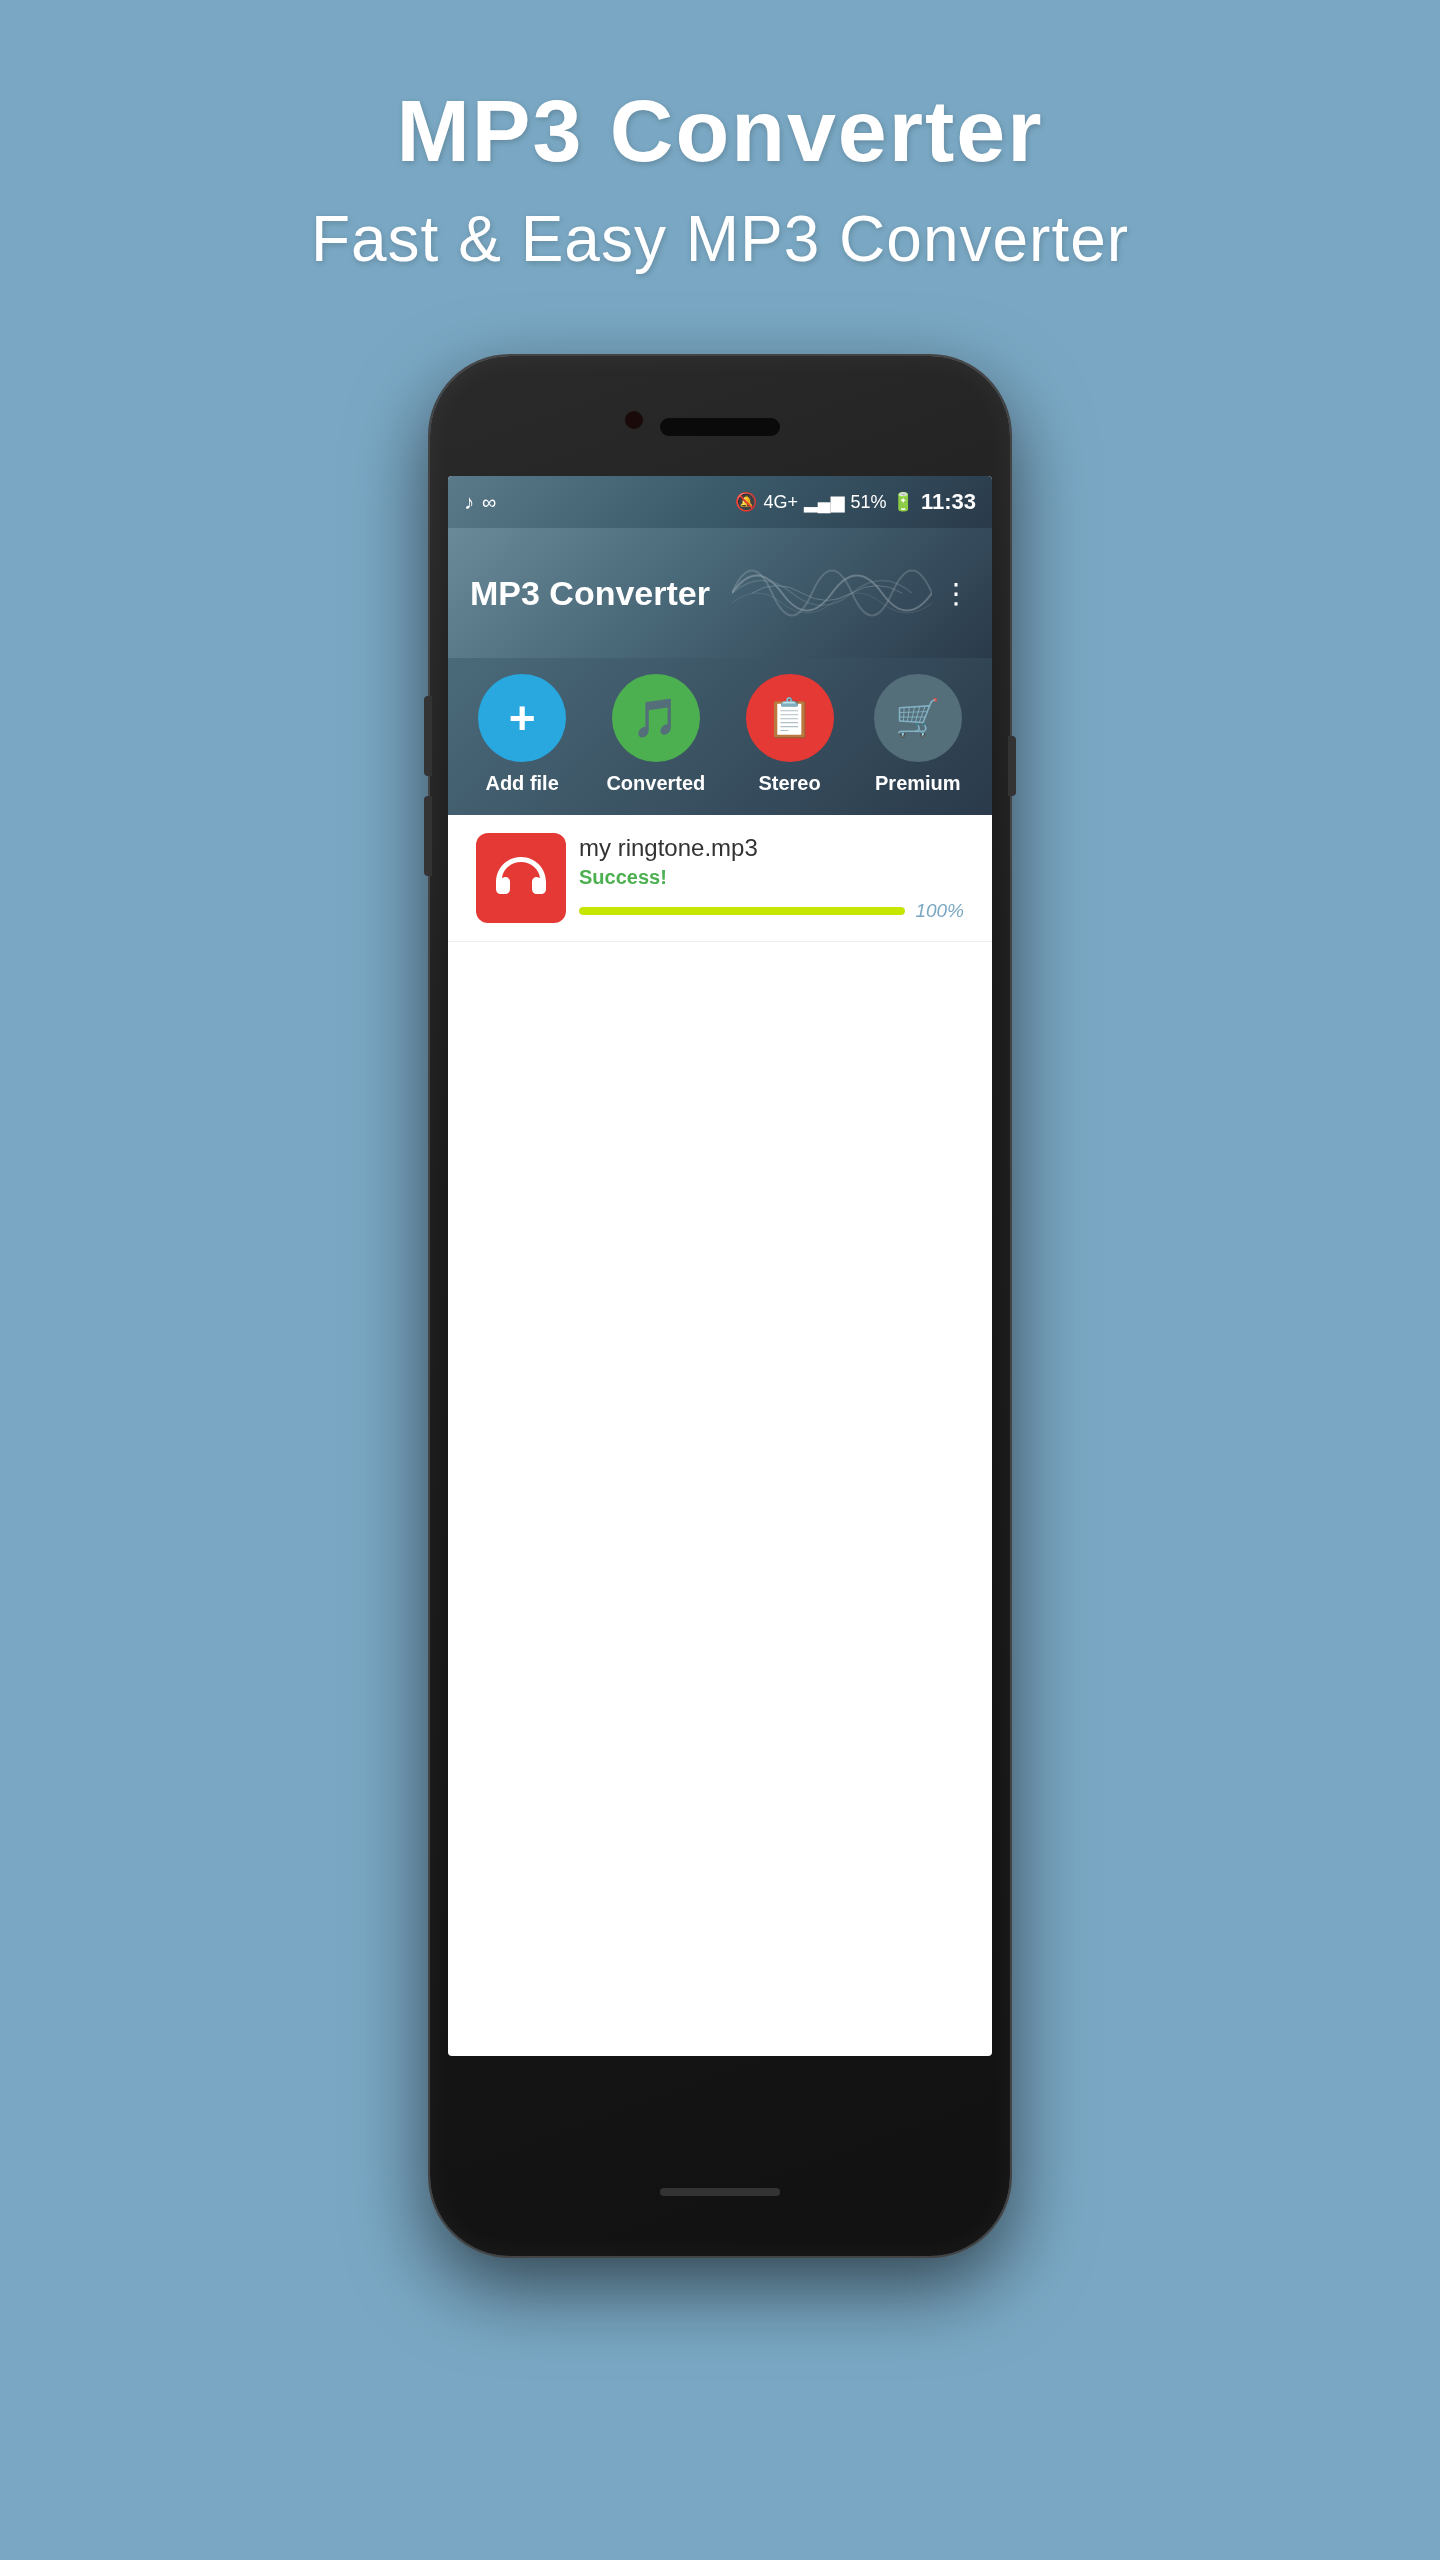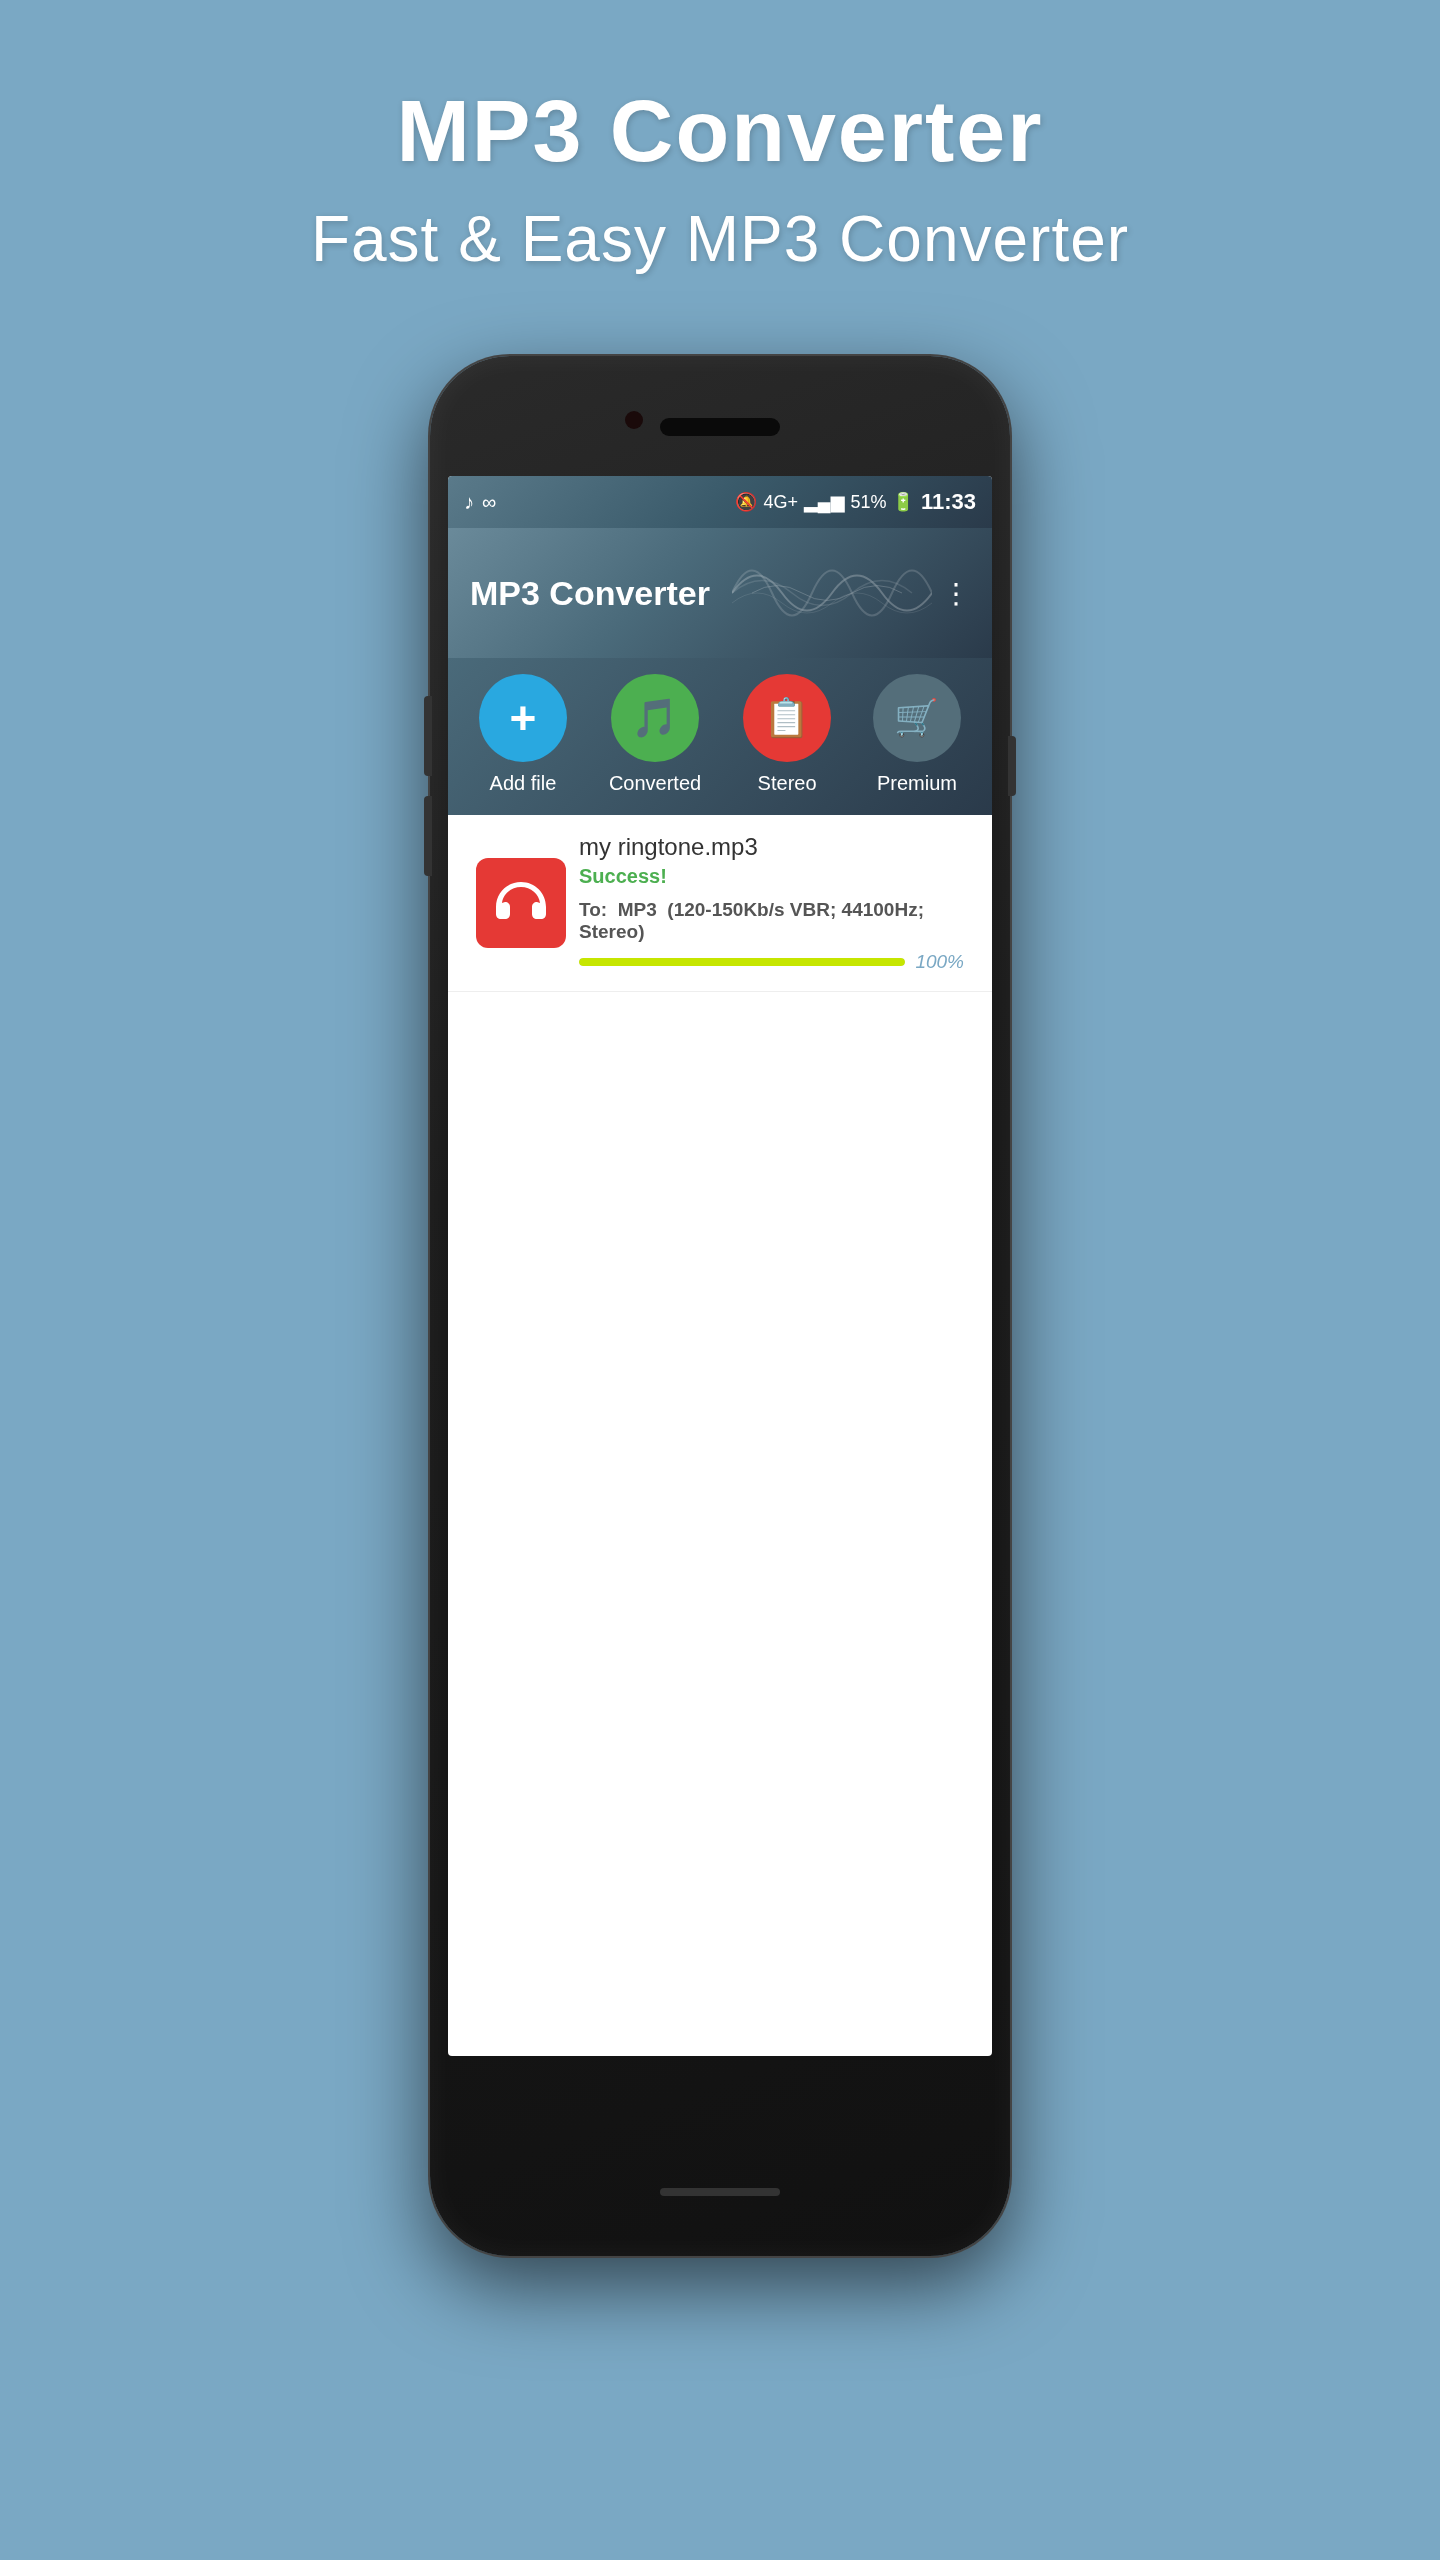--- a/index.html
+++ b/index.html
@@ -194,21 +194,21 @@
     }
 
     .circle-blue { background-color: #29a8e0; }
     .circle-green { background-color: #4caf50; }
     .circle-red { background-color: #e53935; }
     .circle-dark { background-color: #546e7a; }
 
     .action-label {
       color: white;
       font-size: 20px;
-      font-weight: 400;
+      font-weight: 700;
     }
 
     
     .content-area {
       width: 100%;
       flex: 1;
       background: white;
     }
 
     
@@ -419,25 +419,20 @@
         <div class="file-icon-box">
 
           <svg xmlns="http://www.w3.org/2000/svg" viewBox="0 0 60 50" width="60" height="50">
             <path d="M30,4 C16,4 5,15 5,29 L5,36 C5,39 7,41 10,41 L14,41 C17,41 19,39 19,36 L19,29 C19,26 17,24 14,24 L11,25 C12,16 20,9 30,9 C40,9 48,16 49,25 L46,24 C43,24 41,26 41,29 L41,36 C41,39 43,41 46,41 L50,41 C53,41 55,39 55,36 L55,29 C55,15 44,4 30,4Z" fill="white"></path>
           </svg>
         </div>
 
         <div class="file-info">
           <div class="file-name">my ringtone.mp3</div>
           <div class="file-status">Success!</div>
-          <div class="file-details">
-            <span>To:</span>
-            &nbsp;<span>MP3</span>
-            &nbsp;<span>(120-150Kb/s VBR; 44100Hz; Stereo)</span>
-          </div>
           <div class="progress-container">
             <div class="progress-bar-bg">
               <div class="progress-bar-fill" style="width: 100%;"></div>
             </div>
             <span class="progress-pct">100%</span>
           </div>
         </div>
 
       </div>
 

